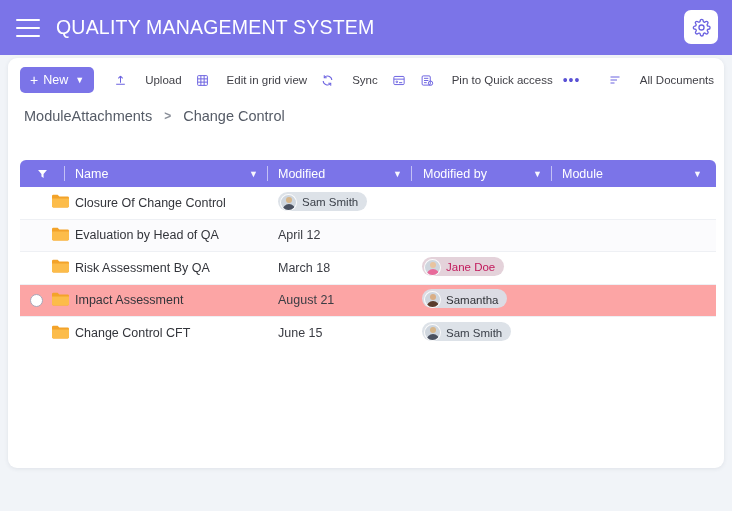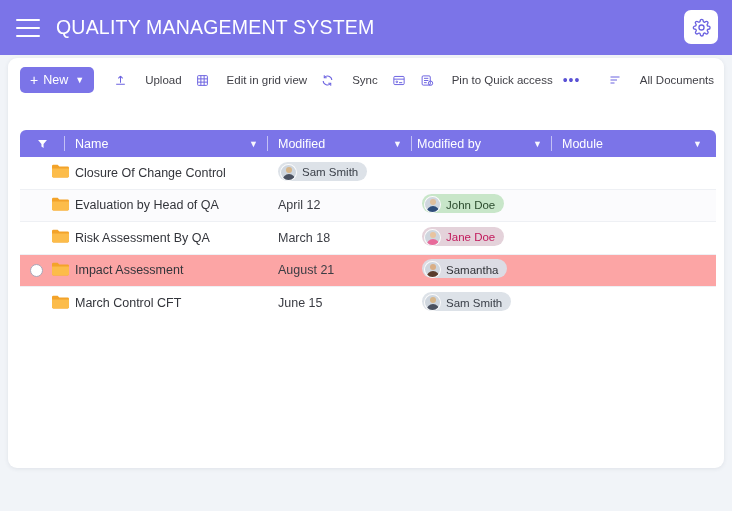--- a/index.html
+++ b/index.html
@@ -113,21 +113,21 @@
   }
   .th .lbl { flex: 0 0 auto; }
   .th .chev { margin-left: auto; margin-right: 9px; opacity: .95; font-size: 9px; }
   .th + .th::before {
     content: ""; position: absolute; left: 0; top: 6px;
     width: 1px; height: 15px; background: rgba(255,255,255,.55);
   }
   .th-sorticon { width: 44px; justify-content: center; font-size: 9px; }
   .th-name   { width: 203px; padding-left: 11px; }
   .th-mod    { width: 144px; padding-left: 11px; }
-  .th-modby  { width: 140px; padding-left: 6px; justify-content: flex-end; }
+  .th-modby  { width: 140px; padding-left: 12px; justify-content: flex-end; }
   .th-module { width: 160px; padding-left: 11px; }
 
   .row {
     display: flex; align-items: center;
     height: 32.5px;
     background: #ffffff;
     border-bottom: 1px solid #eef0f4;
     font-size: 12.5px;
     color: #33353b;
     cursor: pointer;
@@ -250,20 +250,25 @@
       <div class="cmd-item">
         <svg width="14" height="12" viewBox="0 0 24 24" fill="none" stroke="#6b62e0" stroke-width="2">
           <path d="M3 6h18M3 12h13M3 18h8"></path>
         </svg>
         <span>All Documents</span>
       </div>
 
     </div>
   </div>
 
+  <div class="breadcrumb">
+    <span class="crumb">ModuleAttachments</span>
+    <span class="sep">&gt;</span>
+    <span class="crumb">Change Control</span>
+  </div>
 
   <div class="table-wrap">
 
     <div class="thead">
       <div class="th th-sorticon">
         <svg width="9" height="8" viewBox="0 0 10 9">
           <path d="M0 0h10L6.2 4.4V9L3.8 7.4V4.4z" fill="#ffffff"></path>
         </svg>
       </div>
       <div class="th th-name">
@@ -308,29 +313,20 @@
         <div class="row alt">
     <div class="cell-check">
       <div class="sel-circle hidden"></div>
       <span class="folder"><svg width="17" height="14" viewBox="0 0 20 16">
   <path d="M0 2.2A1.6 1.6 0 0 1 1.6.6h5.1l1.9 2h9.8A1.6 1.6 0 0 1 20 4.2V14a1.6 1.6 0 0 1-1.6 1.6H1.6A1.6 1.6 0 0 1 0 14z" fill="#f3a32a"></path>
   <path d="M0 5.2h20V14a1.6 1.6 0 0 1-1.6 1.6H1.6A1.6 1.6 0 0 1 0 14z" fill="#fcbc4a"></path>
 </svg></span>
     </div>
     <div class="cell-name">Evaluation by Head of QA</div>
     <div class="cell-mod">April 12</div>
-    <div class="cell-modby">
-      <span class="chip" style="background:#c8e6c9;color:#2a4a2c">
-        <span class="avatar" style="background:#cfd6de">
-          <span class="body" style="background:#2f4e7a"></span>
-          <span class="head" style="background:#e0bf9c"></span>
-        </span>
-        <span>John Doe</span>
-      </span>
-    </div>
     <div class="cell-module"></div>
         </div>
         <div class="row">
     <div class="cell-check">
       <div class="sel-circle hidden"></div>
       <span class="folder"><svg width="17" height="14" viewBox="0 0 20 16">
   <path d="M0 2.2A1.6 1.6 0 0 1 1.6.6h5.1l1.9 2h9.8A1.6 1.6 0 0 1 20 4.2V14a1.6 1.6 0 0 1-1.6 1.6H1.6A1.6 1.6 0 0 1 0 14z" fill="#f3a32a"></path>
   <path d="M0 5.2h20V14a1.6 1.6 0 0 1-1.6 1.6H1.6A1.6 1.6 0 0 1 0 14z" fill="#fcbc4a"></path>
 </svg></span>
     </div>
@@ -369,21 +365,21 @@
     <div class="cell-module"></div>
         </div>
         <div class="row">
     <div class="cell-check">
       <div class="sel-circle hidden"></div>
       <span class="folder"><svg width="17" height="14" viewBox="0 0 20 16">
   <path d="M0 2.2A1.6 1.6 0 0 1 1.6.6h5.1l1.9 2h9.8A1.6 1.6 0 0 1 20 4.2V14a1.6 1.6 0 0 1-1.6 1.6H1.6A1.6 1.6 0 0 1 0 14z" fill="#f3a32a"></path>
   <path d="M0 5.2h20V14a1.6 1.6 0 0 1-1.6 1.6H1.6A1.6 1.6 0 0 1 0 14z" fill="#fcbc4a"></path>
 </svg></span>
     </div>
-    <div class="cell-name">March Control CFT</div>
+    <div class="cell-name">Change Control CFT</div>
     <div class="cell-mod">June 15</div>
     <div class="cell-modby">
       <span class="chip" style="background:#dde2e8;color:#3b4049">
         <span class="avatar" style="background:#cfd6de">
           <span class="body" style="background:#4a5160"></span>
           <span class="head" style="background:#d7b68a"></span>
         </span>
         <span>Sam Smith</span>
       </span>
     </div>

